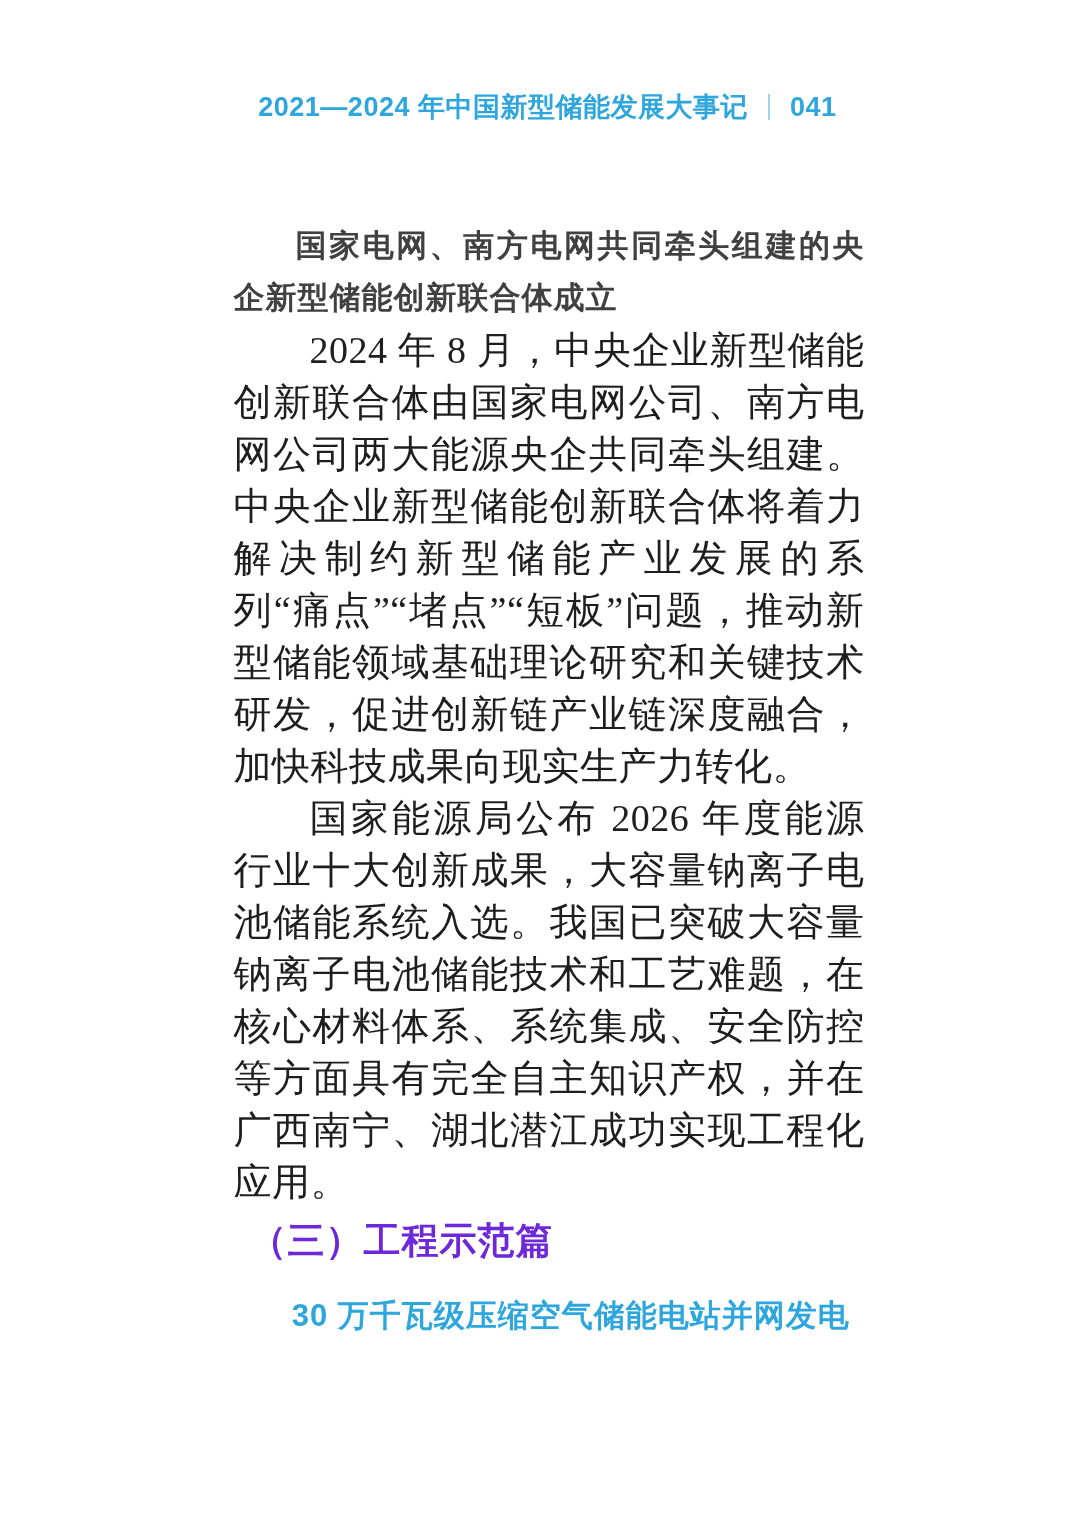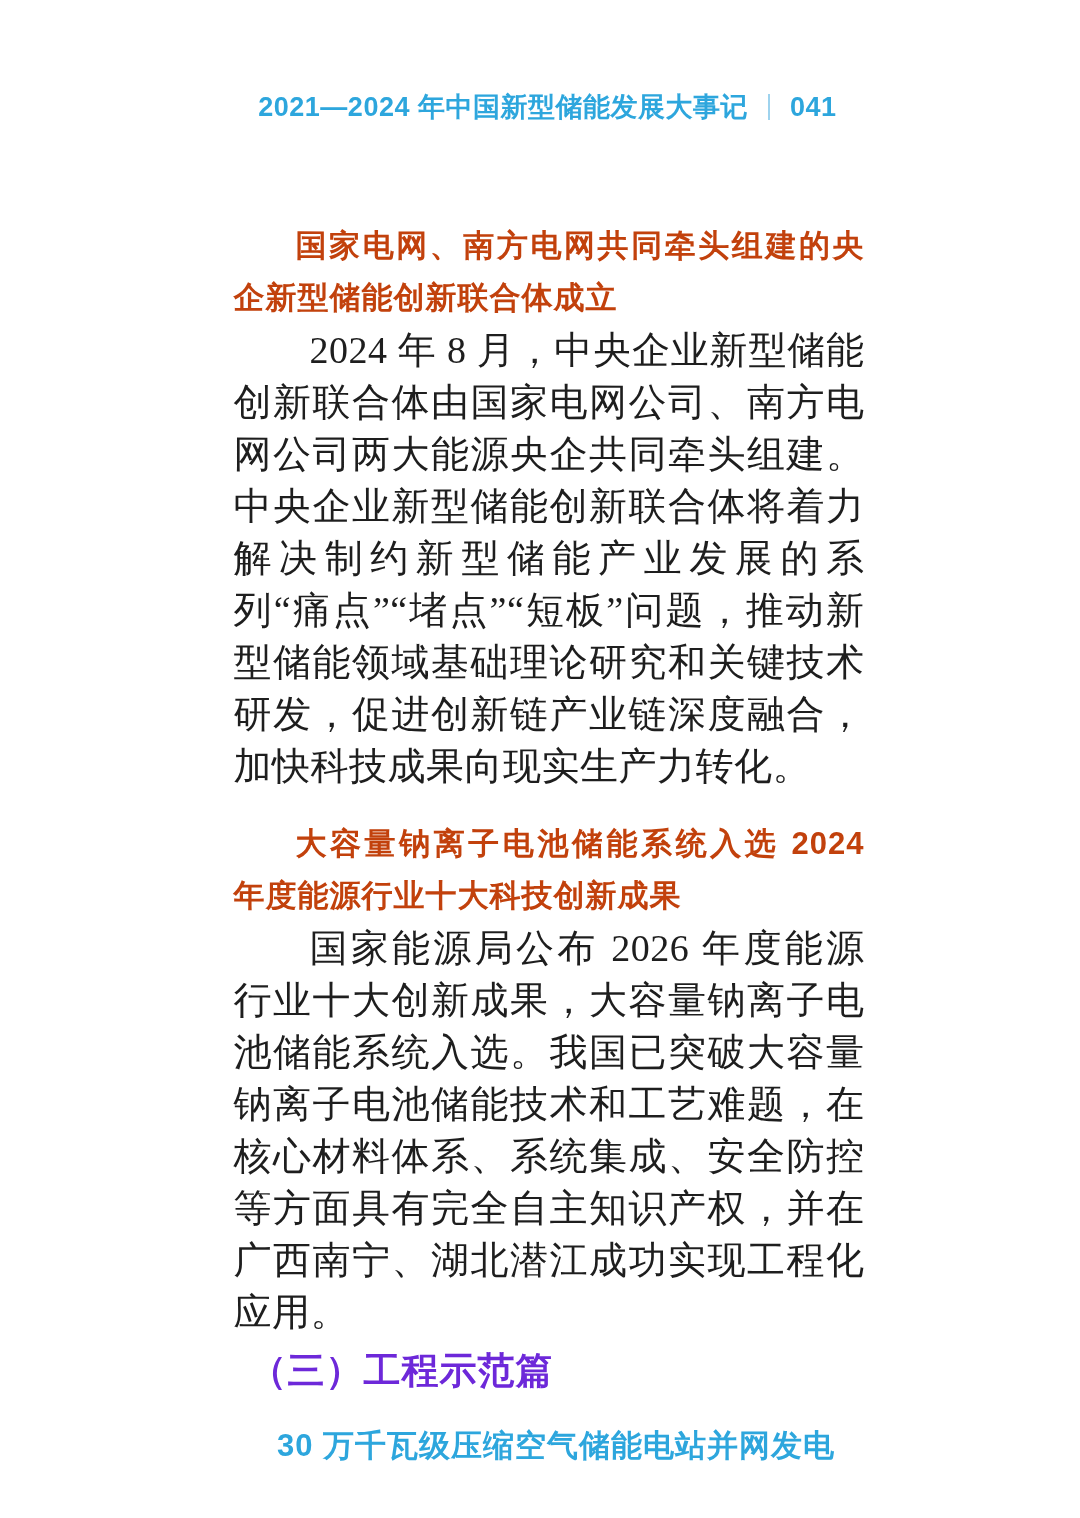--- a/index.html
+++ b/index.html
@@ -37,21 +37,21 @@
     background: #9ed3ee;
     margin: 0 20px;
     vertical-align: -4px;
   }
   
   .article-heading {
     font-family: "Liberation Sans", "DejaVu Sans", sans-serif;
     font-weight: bold;
     font-size: 31px;
     line-height: 52px;
-    color: #c2410c;
+    color: #404040;
     letter-spacing: 1px;
     text-indent: 2em;
     text-align: justify;
   }
   .heading-1 { margin-top: 96px; }
   .heading-2 { margin-top: 26px; }
   
   .body-para {
     font-size: 38px;
     line-height: 52px;
@@ -74,37 +74,37 @@
   }
   .sub-heading {
     margin-top: 26px;
     font-family: "Liberation Sans", "DejaVu Sans", sans-serif;
     font-weight: bold;
     font-size: 31px;
     line-height: 52px;
     color: #2da6dd;
     letter-spacing: 1px;
     text-indent: 1.4em;
+    text-align: center;
   }
 </style>
 </head>
 <body>
 
 <div class="page">
   <div class="content">
 
     <div class="page-header">
       <span>2021—2024 年中国新型储能发展大事记</span><span class="sep"></span><span>041</span>
     </div>
 
     <div class="article-heading heading-1">国家电网、南方电网共同牵头组建的央企新型储能创新联合体成立</div>
 
     <p class="body-para">2024 年 8 月，中央企业新型储能创新联合体由国家电网公司、南方电网公司两大能源央企共同牵头组建。中央企业新型储能创新联合体将着力解决制约新型储能产业发展的系列“痛点”“堵点”“短板”问题，推动新型储能领域基础理论研究和关键技术研发，促进创新链产业链深度融合，加快科技成果向现实生产力转化。</p>
 
-    <div class="article-heading heading-2">大容量钠离子电池储能系统入选 2024 年度能源行业十大科技创新成果</div>
 
     <p class="body-para">国家能源局公布 2026 年度能源行业十大创新成果，大容量钠离子电池储能系统入选。我国已突破大容量钠离子电池储能技术和工艺难题，在核心材料体系、系统集成、安全防控等方面具有完全自主知识产权，并在广西南宁、湖北潜江成功实现工程化应用。</p>
 
     <div class="chapter-heading">（三）工程示范篇</div>
 
     <div class="sub-heading">30 万千瓦级压缩空气储能电站并网发电</div>
 
 
   </div>
 </div>

